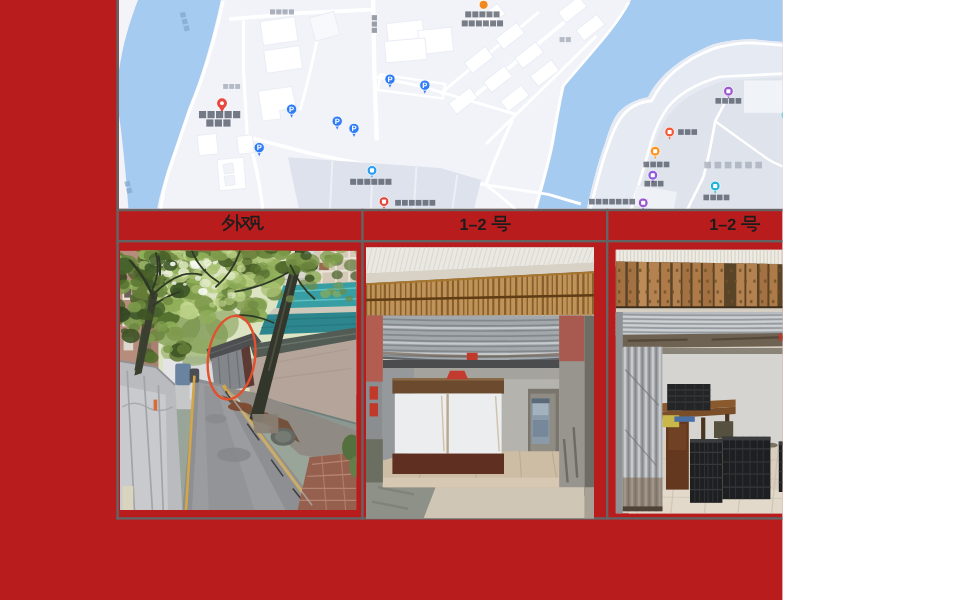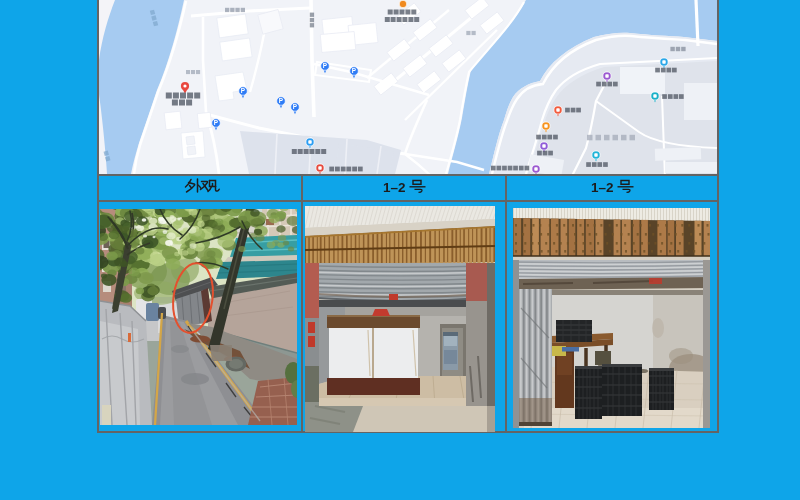--- a/index.html
+++ b/index.html
@@ -1,16 +1,16 @@
 <!DOCTYPE html>
 <html><head>
 <meta charset="utf-8">
 <style>
 html,body{margin:0;padding:0;background:#ffffff;font-family:"Liberation Sans",sans-serif;}
-#page{position:relative;width:800px;height:500px;background:#0ea5e9;overflow:hidden;}
+#page{position:relative;width:652px;height:500px;background:#b91c1c;overflow:hidden;}
 .abs{position:absolute;}
 </style>
 </head>
 <body>
 <div id="page">
 
 <svg class="abs" style="left:99px;top:0px" width="618" height="174" viewBox="0 0 618 174">
 
   <rect x="0" y="0" width="618" height="174" fill="#ecedf3"></rect>
   <g id="mapstuff">

